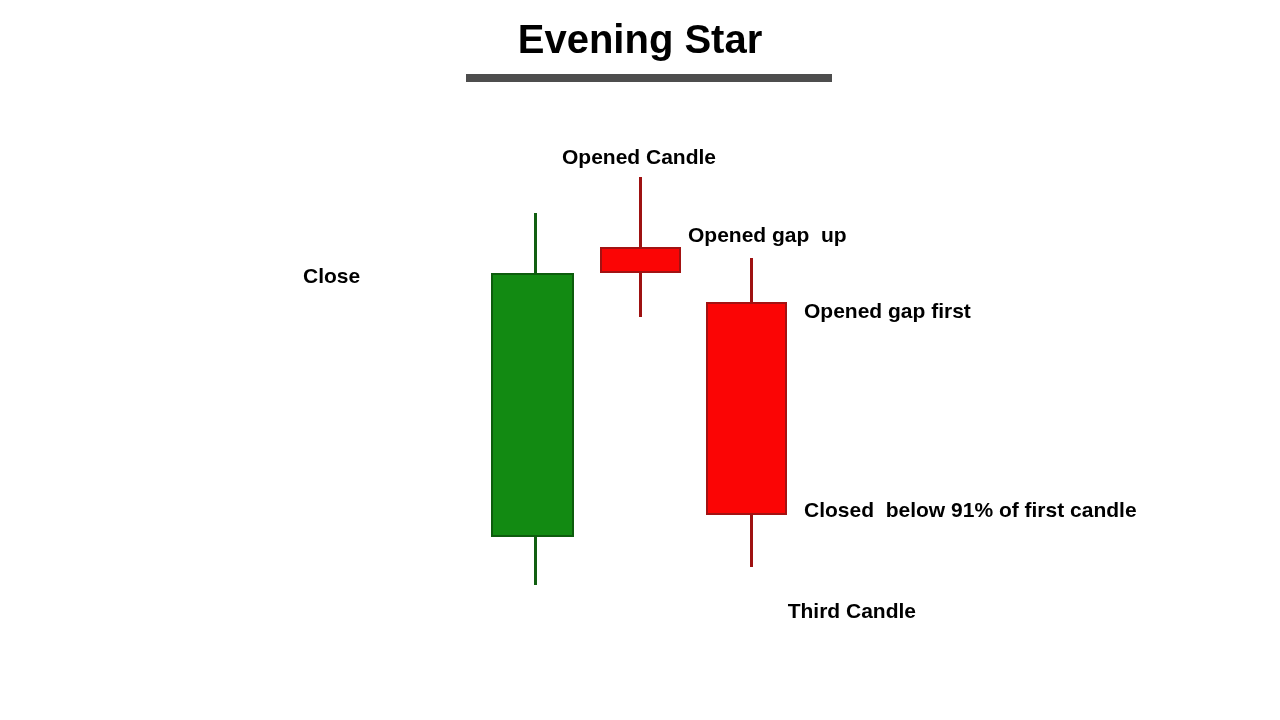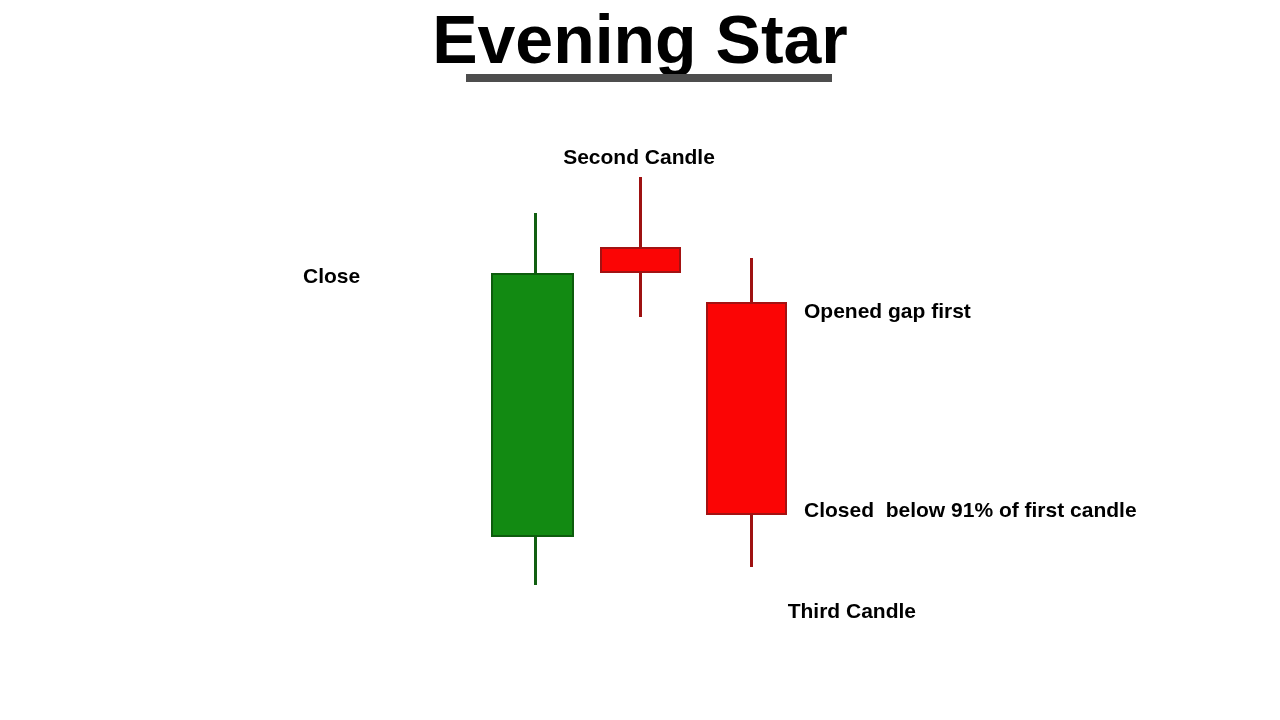--- a/index.html
+++ b/index.html
@@ -23,21 +23,21 @@
     height: 720px;
   }
 
   
   .title {
     position: absolute;
     left: 0;
     top: 8px;
     width: 1280px;
     text-align: center;
-    font-size: 68px;
+    font-size: 40px;
     font-weight: bold;
     letter-spacing: 0px;
     line-height: 62px;
     color: #000000;
     white-space: pre;
   }
   .title-rule {
     position: absolute;
     left: 466px;
     top: 74px;
@@ -94,22 +94,23 @@
 
   <div class="candle-wick wick-red" style="left: 639px; top: 177px; height: 140px; background: rgb(158, 17, 17);"></div>
   <div class="candle-body body-red" style="left: 600px; top: 247px; width: 81px; height: 26px; background: rgb(251, 5, 5); border-color: rgb(163, 18, 18);"></div>
 
   <div class="candle-wick wick-red" style="left: 750px; top: 258px; height: 309px; background: rgb(158, 17, 17);"></div>
   <div class="candle-body body-red" style="left: 706px; top: 302px; width: 81px; height: 213px; background: rgb(251, 5, 5); border-color: rgb(163, 18, 18);"></div>
 
   <div class="lbl lbl-r" style="left:303px; top:263px; width:172px;">Close</div>
 
 
-  <div class="lbl lbl-c" style="left:489px; top:144px; width:300px;">Second Candle</div>
+  <div class="lbl lbl-c" style="left:489px; top:144px; width:300px;">Opened Candle</div>
 
+  <div class="lbl lbl-l" style="left:688px; top:222px; width:330px;">Opened gap  up</div>
 
   <div class="lbl lbl-l" style="left:804px; top:298px; width:330px;">Opened gap first</div>
 
   <div class="lbl lbl-l" style="left:804px; top:497px; width:430px;">Closed  below 91% of first candle</div>
 
 
   <div class="lbl lbl-c" style="left:616px; top:598px; width:300px;text-align:right;">Third Candle</div>
 
 </div>
 

